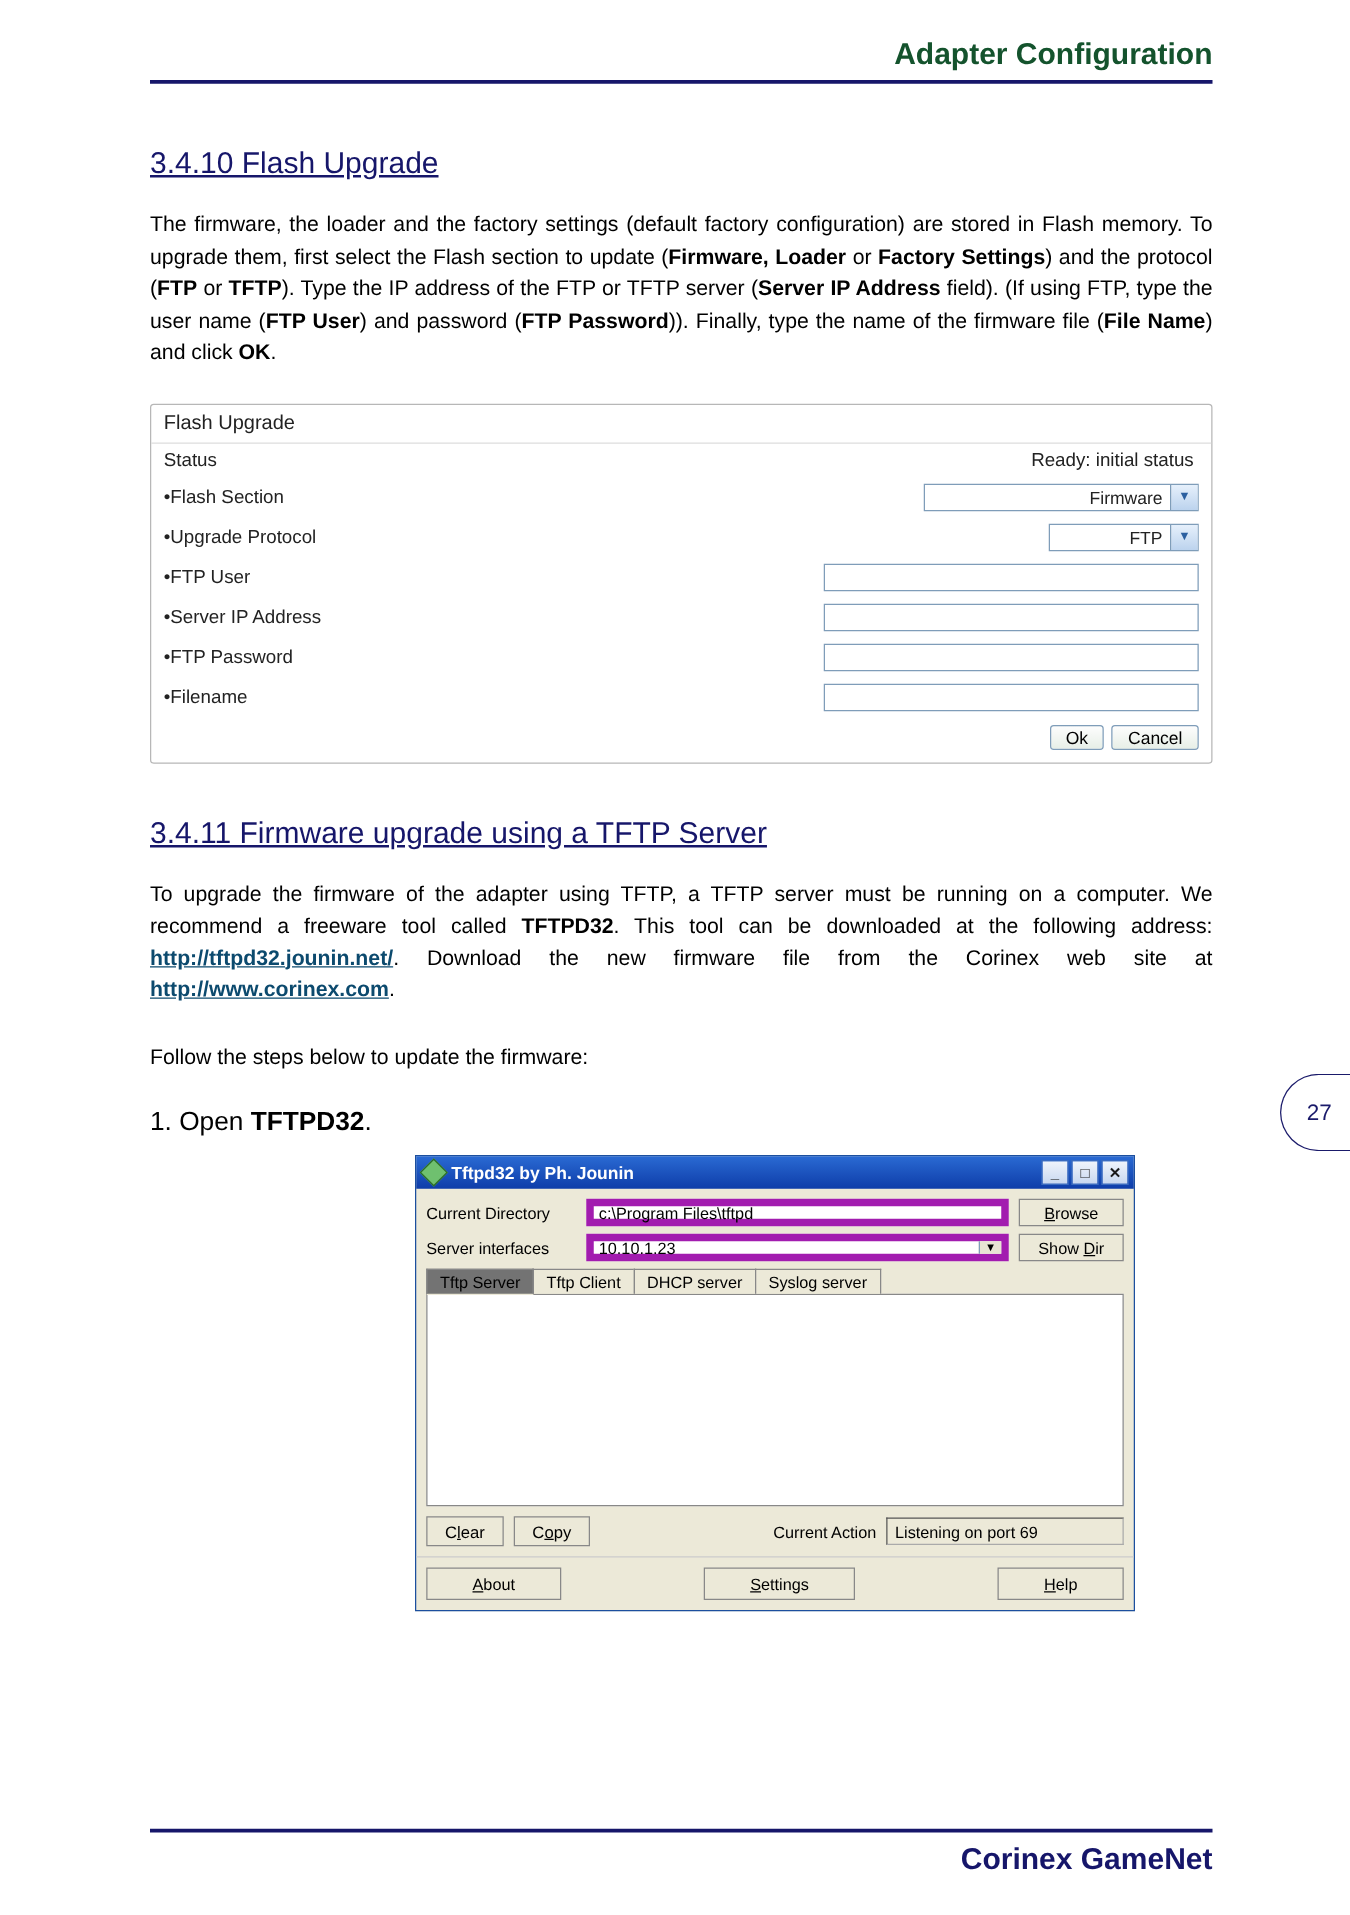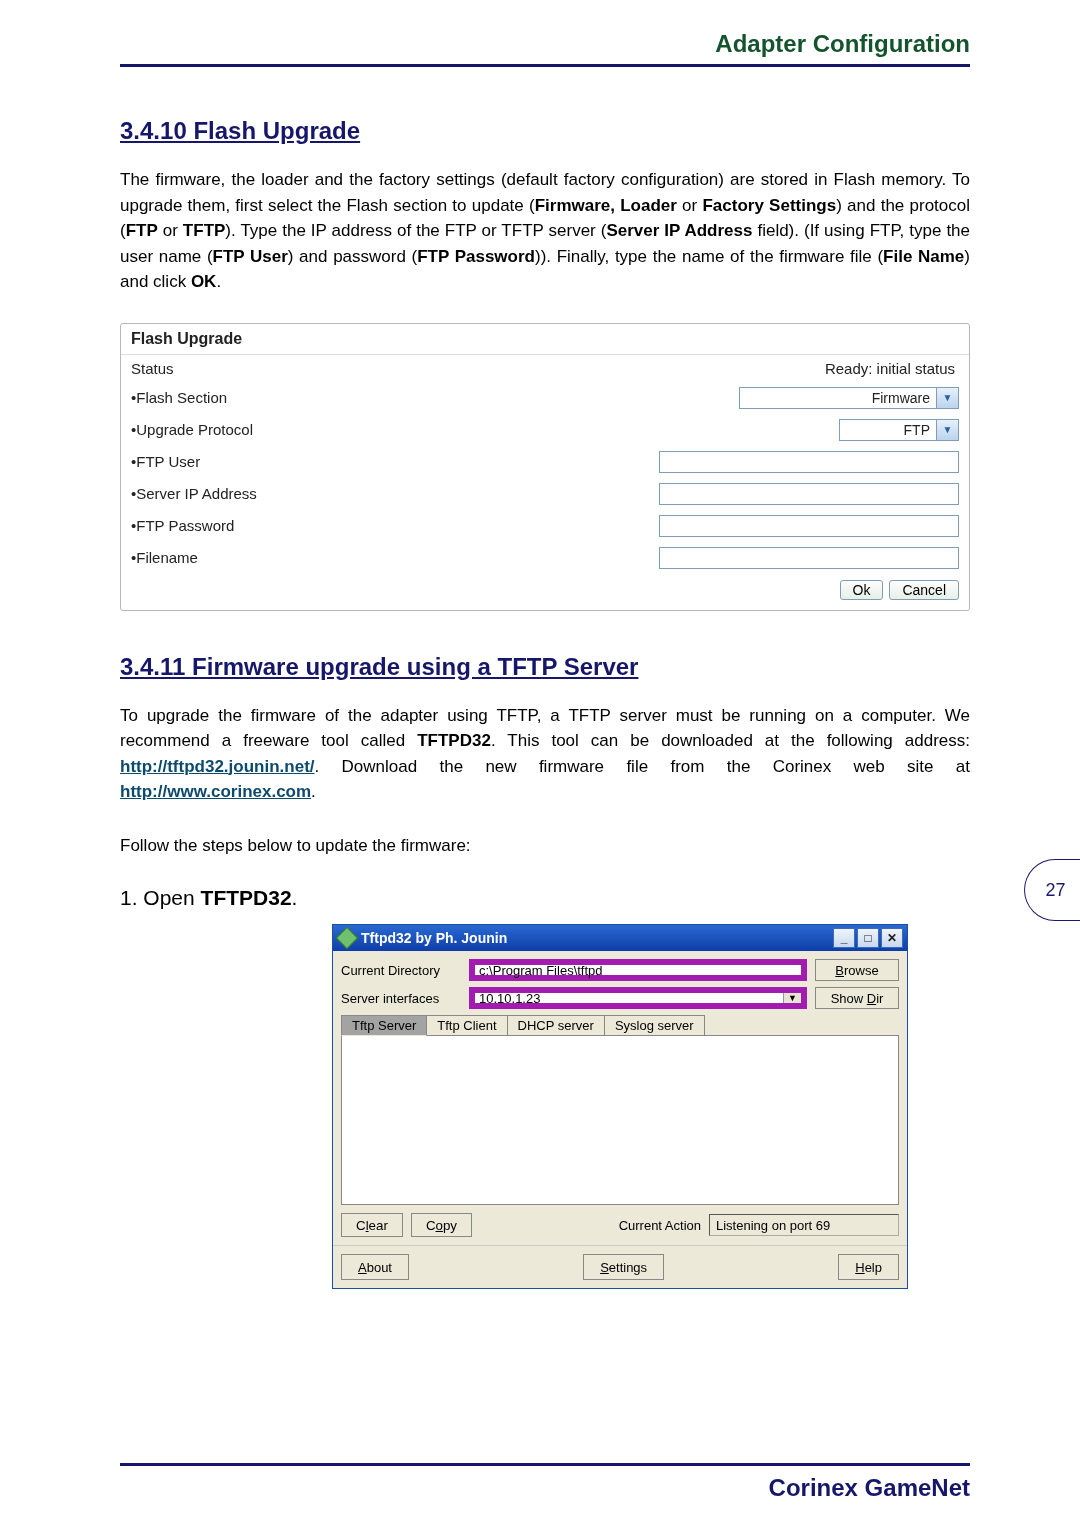--- a/index.html
+++ b/index.html
@@ -17,21 +17,21 @@
     margin-bottom: 50px;
     text-align: right;
   }
   .header-title {
     color: #14532d;
     font-weight: bold;
     font-size: 24px;
   }
   .section-heading {
     color: #16166a;
-    font-weight: bold;
+    font-weight: normal;
     font-size: 24px;
     text-decoration: underline;
     margin-bottom: 22px;
   }
   .body-text {
     color: #000;
     font-size: 17px;
     line-height: 1.5;
     text-align: justify;
     margin-bottom: 28px;
@@ -46,21 +46,21 @@
   .flash-panel {
     border: 1px solid #b7b7b7;
     border-radius: 3px;
     margin-bottom: 42px;
     font-family: Tahoma, Arial, sans-serif;
     font-size: 15px;
     color: #222;
   }
   .flash-title {
     padding: 6px 10px;
-    font-weight: bold;
+    font-weight: normal;
     border-bottom: 1px solid #ddd;
     font-size: 16px;
   }
   .flash-row {
     display: flex;
     justify-content: space-between;
     align-items: center;
     padding: 5px 10px;
   }
   .flash-row .lbl { flex: 0 0 auto; }
@@ -227,21 +227,21 @@
   .tab {
     border: 1px solid #888;
     border-bottom: none;
     background: #ece9d8;
     padding: 2px 10px;
     margin-right: -1px;
     position: relative;
     cursor: pointer;
   }
   .tab.active {
-    background: #a3a3a3;
+    background: #737373;
     z-index: 2;
     border-bottom: 1px solid #ece9d8;
     margin-bottom: -1px;
   }
   .tab-pane {
     border: 1px solid #888;
     background: #fff;
     height: 170px;
   }
   .tftp-bottom {
@@ -271,21 +271,21 @@
   }
   .tftp-footer {
     display: flex;
     justify-content: space-between;
     padding: 8px;
     border-top: 1px solid #ccc;
   }
   .tftp-footer .fbtn {
     border: 1px solid #888;
     background: #ece9d8;
-    padding: 2px 16px;
+    padding: 2px 36px;
     height: 26px;
     font-size: 13px;
     cursor: pointer;
   }
   .ul { text-decoration: underline; }
   .footer {
     position: absolute;
     left: 120px;
     right: 110px;
     bottom: 30px;

